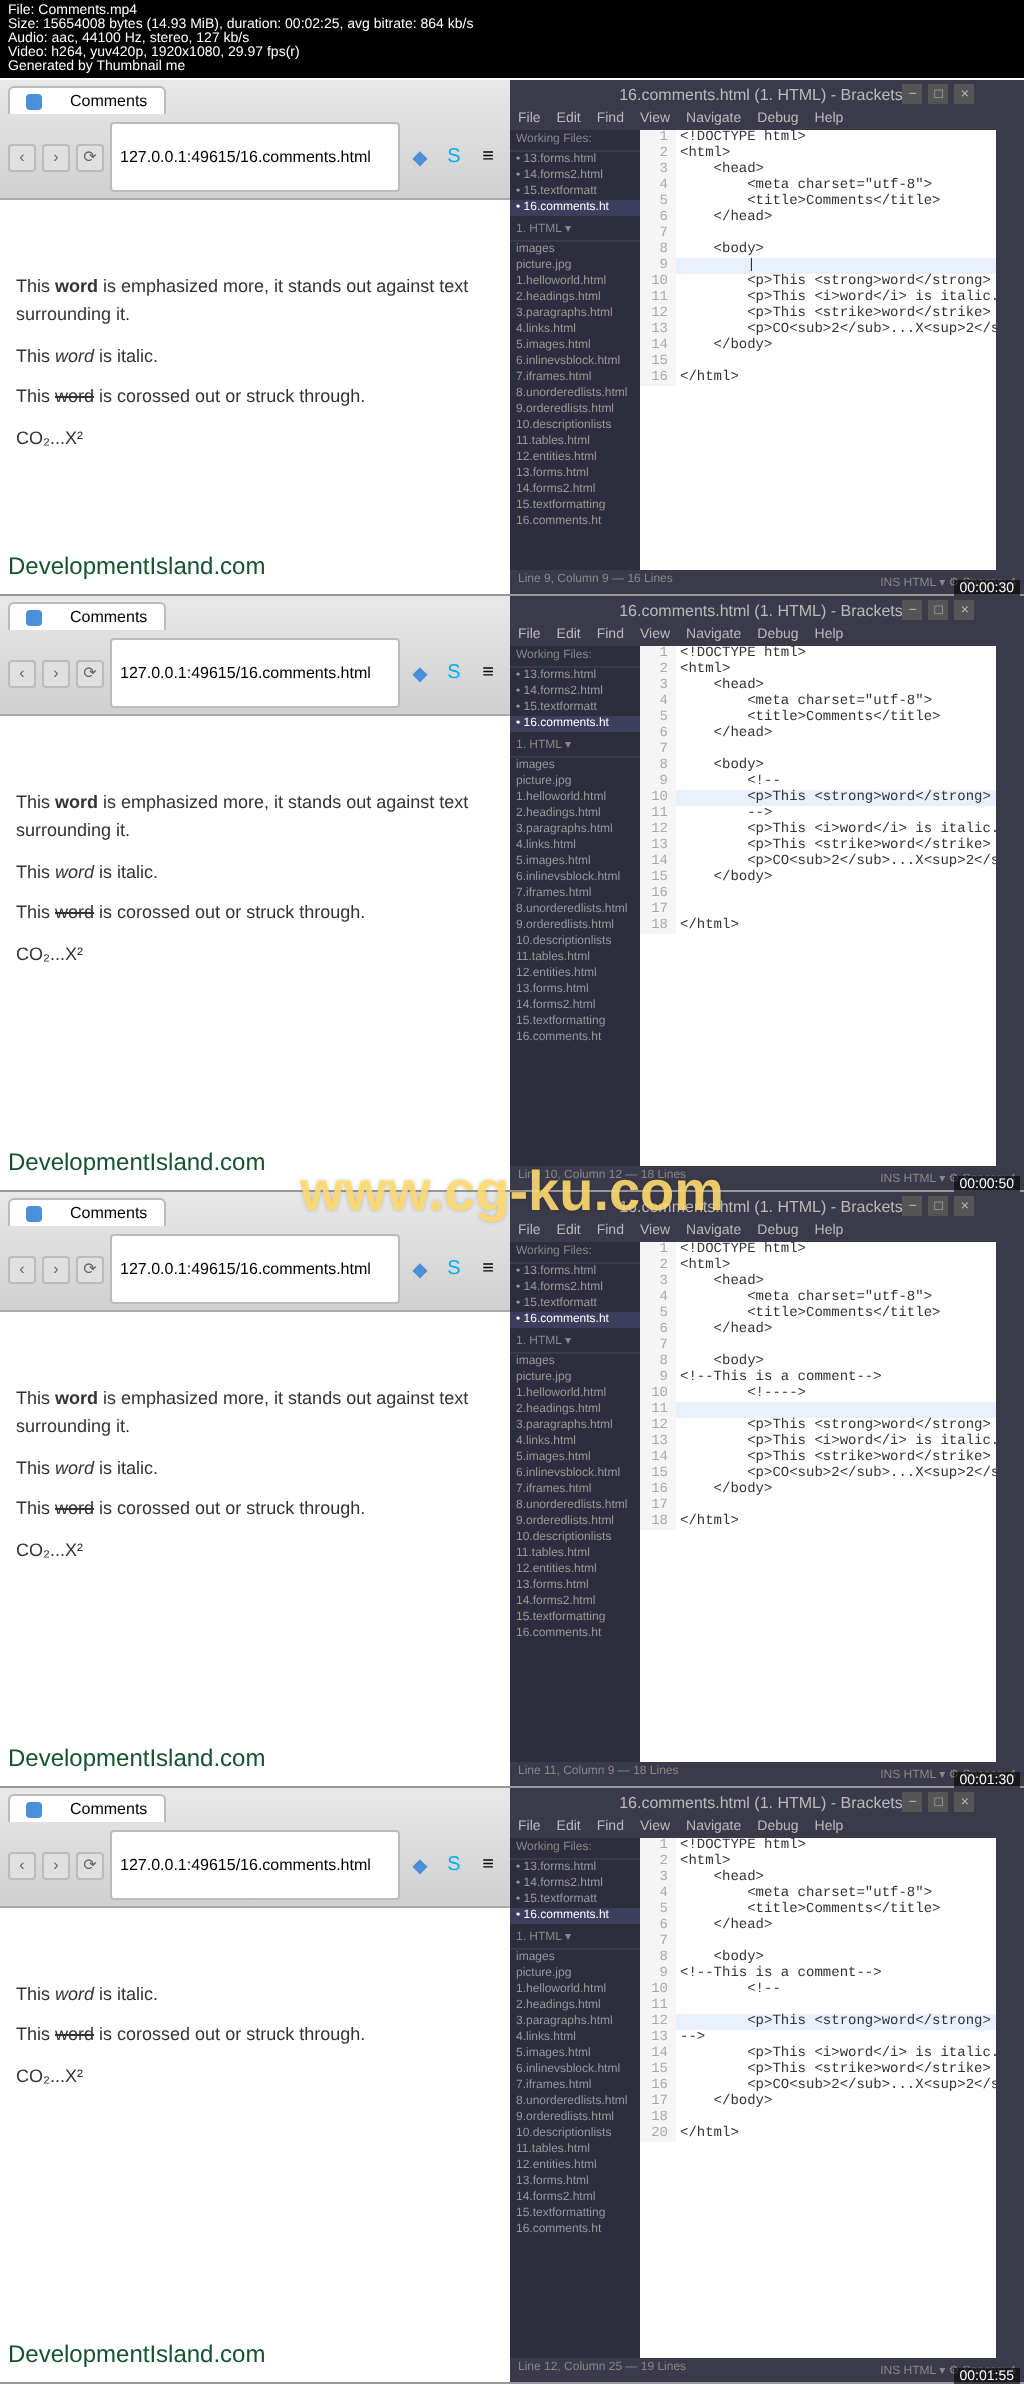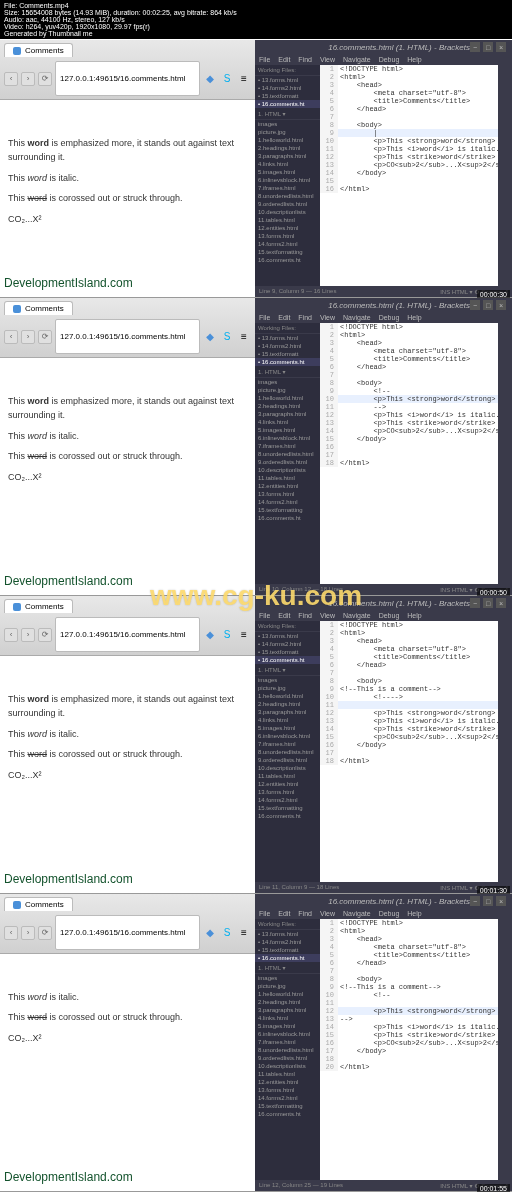--- a/index.html
+++ b/index.html
@@ -2,31 +2,31 @@
 <html><head>
   <meta charset="utf-8">
   <style>
     * { margin: 0; padding: 0; box-sizing: border-box; }
     body { font-family: Arial, sans-serif; font-size: 9px; background: #fff; width: 512px; }
     .panel { display: flex; height: 298px; border-bottom: 1px solid #999; position: relative; }
     .header-info { position: absolute; top: 0; left: 0; right: 0; background: #000; color: #fff; font-size: 7px; padding: 2px 4px; z-index: 10; }
     .browser { width: 255px; background: #fff; display: flex; flex-direction: column; }
     .browser-chrome { background: linear-gradient(#e8e8e8, #d0d0d0); border-bottom: 1px solid #aaa; }
     .tab-bar { display: flex; align-items: center; padding: 2px 4px 0; height: 18px; }
-    .tab { background: #fff; border: 1px solid #bbb; border-bottom: none; border-radius: 3px 3px 0 0; padding: 2px 8px; font-size: 8px; display: flex; align-items: center; gap: 4px; }
+    .tab { background: #fff; border: 1px solid #bbb; border-bottom: none; border-radius: 3px 3px 0 0; padding: 2px 8px; font-size: 8px; display: flex; align-items: center; gap: 14px; }
     .tab-icon { width: 8px; height: 8px; background: #4a90d9; border-radius: 2px; }
     .url-bar { display: flex; align-items: center; padding: 3px 4px; gap: 3px; }
     .nav-btn { width: 14px; height: 14px; background: #e0e0e0; border: 1px solid #bbb; border-radius: 2px; display: flex; align-items: center; justify-content: center; font-size: 8px; color: #666; }
     .url-input { flex: 1; background: #fff; border: 1px solid #bbb; border-radius: 2px; padding: 12px 4px; font-size: 8px; }
     .ext-icon { width: 14px; height: 14px; display: flex; align-items: center; justify-content: center; font-size: 10px; }
     .content { flex: 1; padding: 8px; font-size: 9px; line-height: 1.6; color: #333; position: relative; margin-top: 28px; }
     .content p { margin-bottom: 6px; }
     .watermark-local { position: absolute; bottom: 4px; left: 4px; color: #14532d; font-size: 12px; }
     .editor { width: 257px; background: #2b2b3b; display: flex; flex-direction: column; color: #ccc; position: relative; }
-    .editor-title { background: #3a3a4a; padding: 2px 6px; font-size: 8px; text-align: center; color: #bbb; display: flex; justify-content: flex-end; align-items: center; font-style: italic; }
+    .editor-title { background: #3a3a4a; padding: 2px 6px; font-size: 8px; text-align: center; color: #bbb; display: flex; justify-content: center; align-items: center; }
     .win-ctrl { display: flex; gap: 3px; }
     .win-btn { width: 10px; height: 10px; background: #555; font-size: 7px; display: flex; align-items: center; justify-content: center; }
     .menu-bar { background: #3a3a4a; padding: 2px 4px; font-size: 7px; color: #bbb; display: flex; gap: 8px; }
     .editor-body { display: flex; flex: 1; overflow: hidden; }
     .sidebar { width: 65px; background: #2d2d3d; font-size: 6px; color: #888; overflow: hidden; }
     .sidebar-section { padding: 2px 3px; color: #888; border-bottom: 1px solid #3a3a4a; }
     .sidebar-item { padding: 1px 3px; color: #999; white-space: nowrap; overflow: hidden; }
     .sidebar-item.active { background: #3d3d5d; color: #fff; }
     .code-area { flex: 1; background: #fff; font-family: 'Courier New', monospace; font-size: 7px; overflow: hidden; }
     .code-line { display: flex; }

